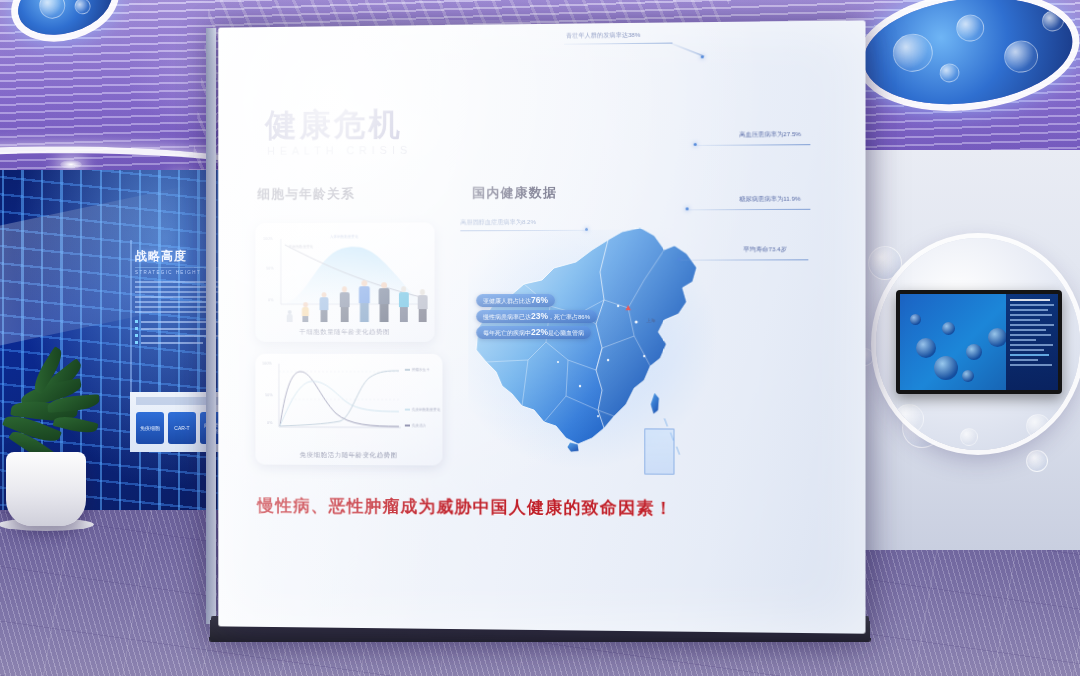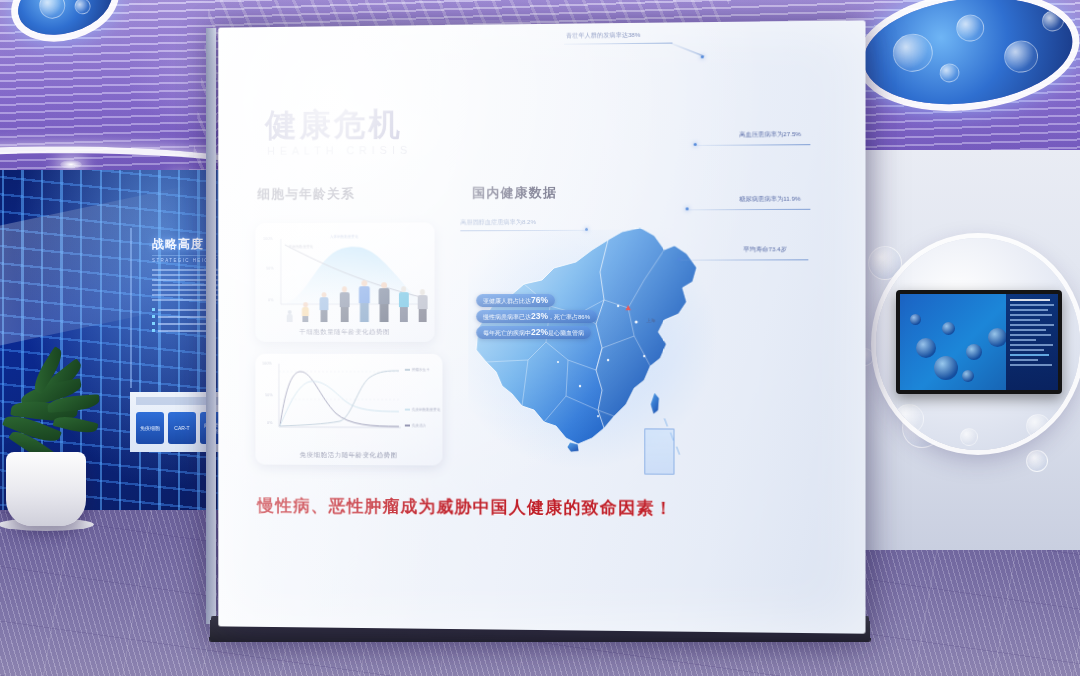--- a/index.html
+++ b/index.html
@@ -101,24 +101,24 @@
     background:radial-gradient(ellipse at 70% 20%, rgba(140,200,255,.55), rgba(10,25,90,0) 65%);
   }
   .led-streak {
     position:absolute; left:-10px; top:30px; width:260px; height:120px;
     background:linear-gradient(100deg, rgba(255,255,255,.28), rgba(255,255,255,0) 70%);
     transform:skewY(-12deg);
   }
 
   
   .strategy-panel {
-    position:absolute; left:130px; top:228px; width:104px; height:160px;
+    position:absolute; left:130px; top:240px; width:104px; height:160px;
     background:linear-gradient(175deg,#233a8c 0%,#1d3versa 0%,#1b3180 55%,#16266a 100%);
     border-left:2px solid rgba(160,200,255,.5);
-    overflow:hidden; padding:8px 20px;
+    overflow:hidden; padding:8px 3px;
   }
   .sp-title {
     font-size:12px; font-weight:700; color:#f2f6ff; letter-spacing:1px;
     text-shadow:0 0 6px rgba(130,180,255,.9);
   }
   .sp-sub {
     margin-top:2px; font-size:4.5px; letter-spacing:1.4px; color:#bcd4ff;
     border-top:1px solid rgba(170,210,255,.4); padding-top:2px; width:84px;
   }
   .sp-body { margin-top:6px; }

